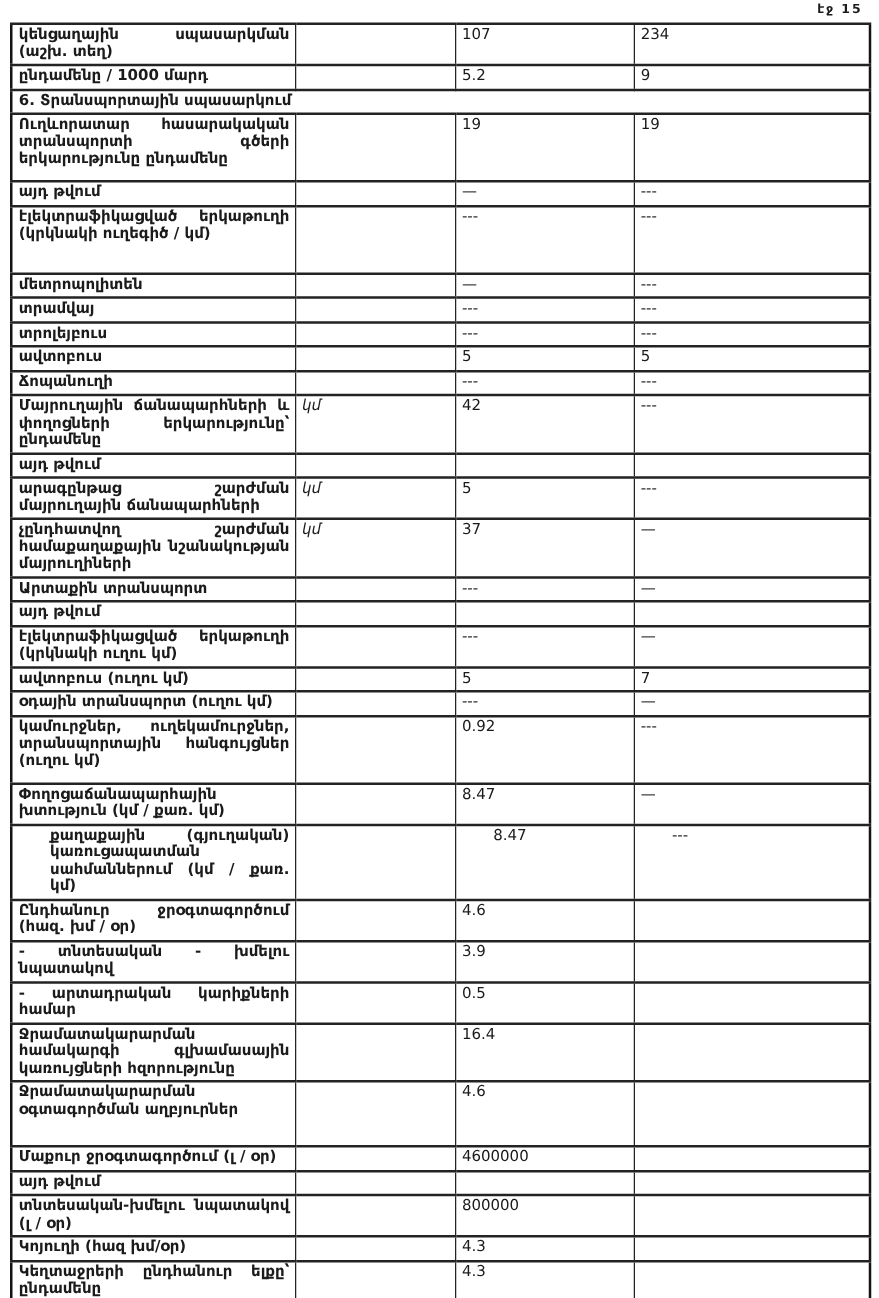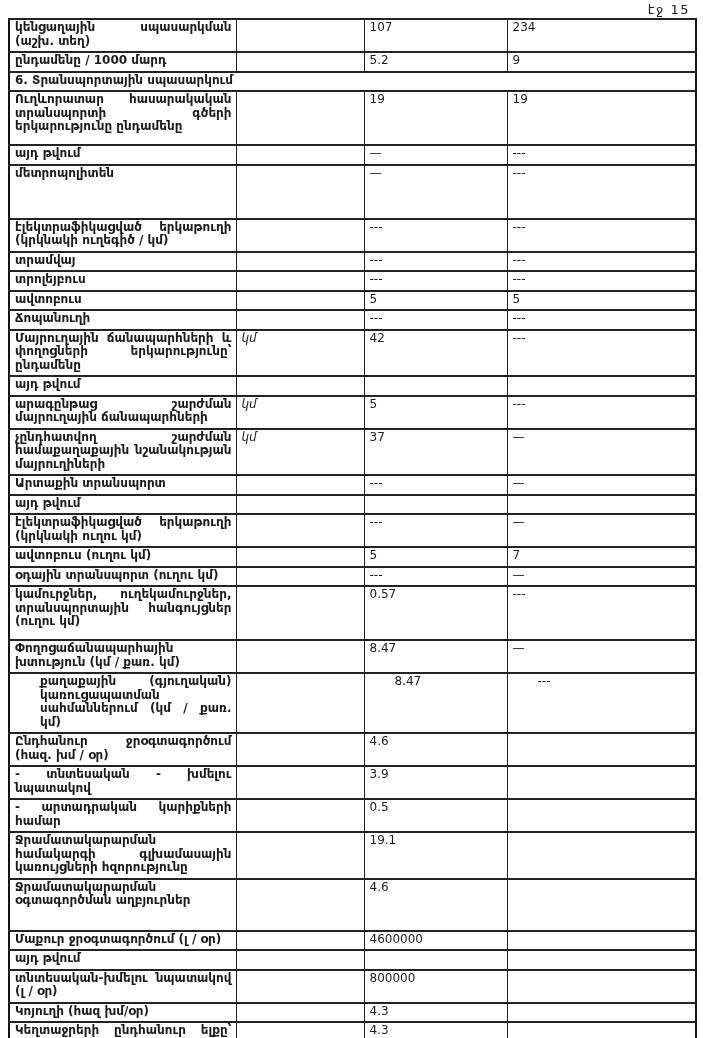--- a/index.html
+++ b/index.html
@@ -12,22 +12,22 @@
   }
   .sheet {
     width: 703px;
     min-height: 1038px;
     background: #ffffff;
     position: relative;
   }
   .page-head {
     text-align: right;
     padding: 2px 13px 1px 0;
-    font-size: 13px;
-    font-weight: normal;
+    font-size: 10px;
+    font-weight: bold;
     letter-spacing: 1.5px;
     height: 15px;
   }
   table.doc {
     border-collapse: collapse;
     table-layout: fixed;
     margin-left: 8px;
     width: 687px;
     border: 2.5px solid #141414;
   }
@@ -89,29 +89,29 @@
           <td class="val">19</td>
           <td class="val2">19</td>
         </tr>
         <tr>
           <td class="lbl">այդ թվում</td>
           <td class="unit"></td>
           <td class="val">—</td>
           <td class="val2">---</td>
         </tr>
         <tr>
+          <td class="lbl">էլեկտրաֆիկացված երկաթուղի (կրկնակի ուղեգիծ / կմ)</td>
+          <td class="unit"></td>
+          <td class="val">---</td>
+          <td class="val2">---</td>
+        </tr>
+        <tr>
           <td class="lbl">մետրոպոլիտեն</td>
           <td class="unit"></td>
           <td class="val">—</td>
-          <td class="val2">---</td>
-        </tr>
-        <tr>
-          <td class="lbl">էլեկտրաֆիկացված երկաթուղի (կրկնակի ուղեգիծ / կմ)</td>
-          <td class="unit"></td>
-          <td class="val">---</td>
           <td class="val2">---</td>
         </tr>
         <tr>
           <td class="lbl">տրամվայ</td>
           <td class="unit"></td>
           <td class="val">---</td>
           <td class="val2">---</td>
         </tr>
         <tr>
           <td class="lbl">տրոլեյբուս</td>
@@ -181,21 +181,21 @@
         </tr>
         <tr>
           <td class="lbl">օդային տրանսպորտ (ուղու կմ)</td>
           <td class="unit"></td>
           <td class="val">---</td>
           <td class="val2">—</td>
         </tr>
         <tr>
           <td class="lbl">կամուրջներ, ուղեկամուրջներ, տրանսպորտային հանգույցներ (ուղու կմ)</td>
           <td class="unit"></td>
-          <td class="val">0.57</td>
+          <td class="val">0.92</td>
           <td class="val2">---</td>
         </tr>
         <tr>
           <td class="lbl">Փողոցաճանապարհային խտություն (կմ / քառ. կմ)</td>
           <td class="unit"></td>
           <td class="val">8.47</td>
           <td class="val2">—</td>
         </tr>
         <tr>
           <td class="lbl">քաղաքային (գյուղական) կառուցապատման սահմաններում (կմ / քառ. կմ)</td>
@@ -217,21 +217,21 @@
         </tr>
         <tr>
           <td class="lbl">- արտադրական կարիքների համար</td>
           <td class="unit"></td>
           <td class="val">0.5</td>
           <td class="val2"></td>
         </tr>
         <tr>
           <td class="lbl">Ջրամատակարարման համակարգի գլխամասային կառույցների հզորությունը</td>
           <td class="unit"></td>
-          <td class="val">19.1</td>
+          <td class="val">16.4</td>
           <td class="val2"></td>
         </tr>
         <tr>
           <td class="lbl">Ջրամատակարարման օգտագործման աղբյուրներ</td>
           <td class="unit"></td>
           <td class="val">4.6</td>
           <td class="val2"></td>
         </tr>
         <tr>
           <td class="lbl">Մաքուր ջրօգտագործում (լ / օր)</td>

